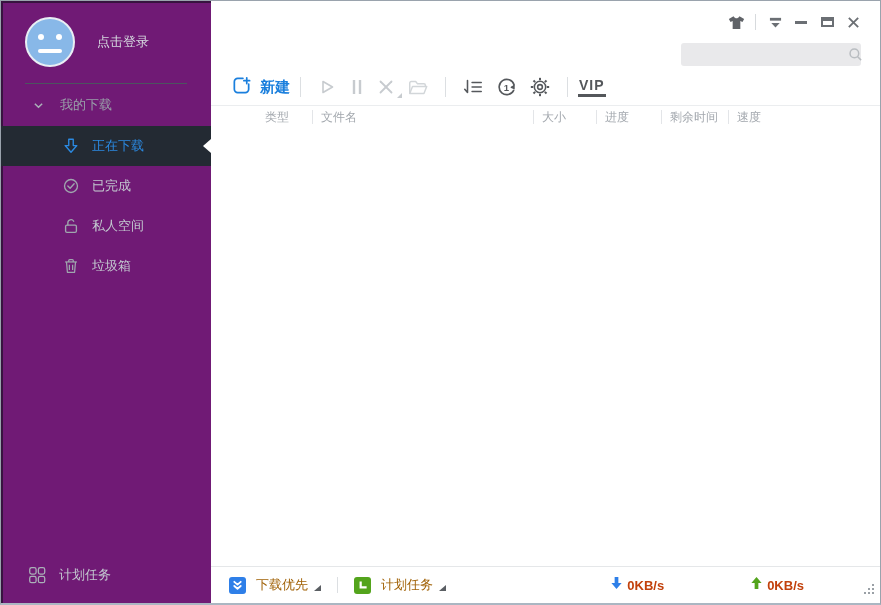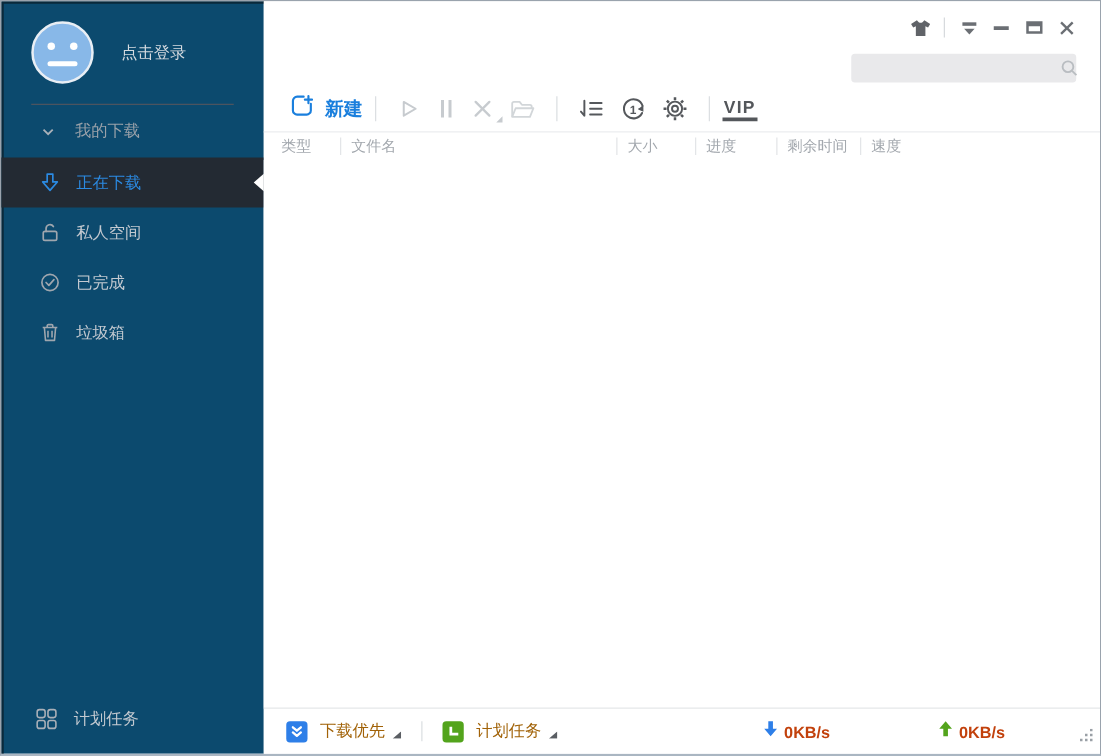--- a/index.html
+++ b/index.html
@@ -4,39 +4,39 @@
 <style>
   * { margin:0; padding:0; box-sizing:border-box; }
   html,body { background:#ffffff; font-family:"Liberation Sans","DejaVu Sans",sans-serif; }
   .window {
     position:relative; width:881px; height:605px;
     border:1px solid #9aa3ad; border-bottom:2px solid #aab6c2;
     display:flex; overflow:hidden; background:#fff;
   }
   
   .sidebar {
-    position:relative; width:210px; flex:0 0 210px; background:#0c4a6e;
+    position:relative; width:210px; flex:0 0 210px; background:#701a75;
     box-shadow:inset 2px 2px 0 rgba(10,14,18,0.55);
     color:#c6ccd2; display:flex; flex-direction:column;
   }
   .profile { display:flex; align-items:center; padding:16px 0 14px 24px; }
   .avatar {
     width:50px; height:50px; border-radius:50%; background:#88b8e8;
     border:2px solid #e9eef4; position:relative; flex:0 0 auto;
   }
   .avatar .eye { position:absolute; top:15px; width:6px; height:6px; border-radius:50%; background:#fff; }
   .avatar .eye.l { left:11px; } .avatar .eye.r { right:11px; }
   .avatar .mouth { position:absolute; left:11px; right:11px; bottom:12px; height:4px; border-radius:2px; background:#fff; }
   .login-label { margin-left:22px; font-size:13px; color:#d6dbe0; cursor:pointer; }
   .side-divider { height:1px; background:#4c545f; margin:2px 24px 0 24px; }
   .section-row { display:flex; align-items:center; height:42px; padding-left:32px; color:#99a1a9; font-size:13px; cursor:pointer; }
   .section-row .chev { margin-right:16px; display:flex; }
   .nav-item {
     position:relative; display:flex; align-items:center; height:40px;
-    padding-left:28px; font-size:13px; color:#c3c9d0; cursor:pointer;
+    padding-left:59px; font-size:13px; color:#c3c9d0; cursor:pointer;
   }
   .nav-item .nicon { width:22px; display:flex; justify-content:center; margin-right:10px; color:#9fa6ae; }
   .nav-item.active { background:#232a33; color:#2b8ae2; }
   .nav-item.active .nicon { color:#2b8ae2; }
   .nav-item.active .notch {
     position:absolute; right:0; top:50%; margin-top:-7px; width:0; height:0;
     border-top:7px solid transparent; border-bottom:7px solid transparent; border-right:8px solid #ffffff;
   }
   .sidebar-spacer { flex:1; }
   .apps-row { display:flex; align-items:center; height:56px; padding-left:26px; font-size:13px; color:#c3c9d0; cursor:pointer; }
@@ -64,21 +64,21 @@
     position:absolute; top:42px; right:19px; width:180px; height:23px;
     background:#e9e9eb; border:none; border-radius:3px; display:flex; align-items:center;
   }
   .search-input { flex:1; height:100%; border:none; background:transparent; outline:none; padding:0 4px 0 8px; font-size:12px; color:#444; }
   .search-icon { margin-right:6px; display:flex; color:#b9bdc1; cursor:pointer; }
   
   .table-header { height:23px; border-top:1px solid #ebedef; display:flex; align-items:center; font-size:12px; color:#a3a8ae; }
   .th { display:flex; align-items:center; height:100%; }
   .th-sep { width:1px; height:14px; background:#e3e5e8; }
   .th span { padding-left:8px; }
-  .th.c-type { width:61px; } .th.c-type span { padding-left:14px; }
+  .th.c-type { width:61px;margin-left:40px; } .th.c-type span { padding-left:14px; }
   .th.c-name { width:220px; }
   .th.c-size { width:62px; }
   .th.c-prog { width:64px; }
   .th.c-time { width:66px; }
   .th.c-speed { flex:1; }
   .main-empty { flex:1; background:#fff; }
   
   .statusbar { height:37px; border-top:1px solid #e5e7e9; display:flex; align-items:center; padding:0 14px 0 18px; }
   .sb-group { display:flex; align-items:center; cursor:pointer; }
   .sb-icon { width:17px; height:17px; border-radius:3px; display:flex; align-items:center; justify-content:center; }
@@ -123,36 +123,36 @@
         <svg width="18" height="18" viewBox="0 0 20 20" fill="none" stroke="currentColor" stroke-width="1.5" stroke-linejoin="round">
             <path d="M7.5 2.5 h5 v7 h4 L10 17 3.5 9.5 h4 z"></path>
           </svg>
       </span>
       <span>正在下载</span>
       <span class="notch"></span>
     </div>
 
     <div class="nav-item">
       <span class="nicon">
+        <svg width="18" height="18" viewBox="0 0 20 20" fill="none" stroke="currentColor" stroke-width="1.5">
+            <circle cx="10" cy="10" r="7.2"></circle>
+            <polyline points="6.5,10 9,12.5 13.5,7.5" stroke-linecap="round" stroke-linejoin="round"></polyline>
+          </svg>
+      </span>
+      <span>已完成</span>
+    </div>
+
+    <div class="nav-item">
+      <span class="nicon">
         <svg width="18" height="18" viewBox="0 0 20 20" fill="none" stroke="currentColor" stroke-width="1.5" stroke-linejoin="round">
             <rect x="4" y="9" width="12" height="8" rx="1.5"></rect>
             <path d="M6.5 9 V6.5 a3.5 3.5 0 0 1 6.5 -1.8" stroke-linecap="round"></path>
           </svg>
       </span>
       <span>私人空间</span>
-    </div>
-
-    <div class="nav-item">
-      <span class="nicon">
-        <svg width="18" height="18" viewBox="0 0 20 20" fill="none" stroke="currentColor" stroke-width="1.5">
-            <circle cx="10" cy="10" r="7.2"></circle>
-            <polyline points="6.5,10 9,12.5 13.5,7.5" stroke-linecap="round" stroke-linejoin="round"></polyline>
-          </svg>
-      </span>
-      <span>已完成</span>
     </div>
 
     <div class="nav-item">
       <span class="nicon">
         <svg width="18" height="18" viewBox="0 0 20 20" fill="none" stroke="currentColor" stroke-width="1.4" stroke-linejoin="round">
             <path d="M3.5 5.5 h13"></path>
             <path d="M7.5 5.5 v-1.5 a1 1 0 0 1 1-1 h3 a1 1 0 0 1 1 1 v1.5"></path>
             <path d="M5 5.5 l1 11.5 h8 l1-11.5"></path>
             <path d="M8.2 8.5 v6 M11.8 8.5 v6"></path>
           </svg>

